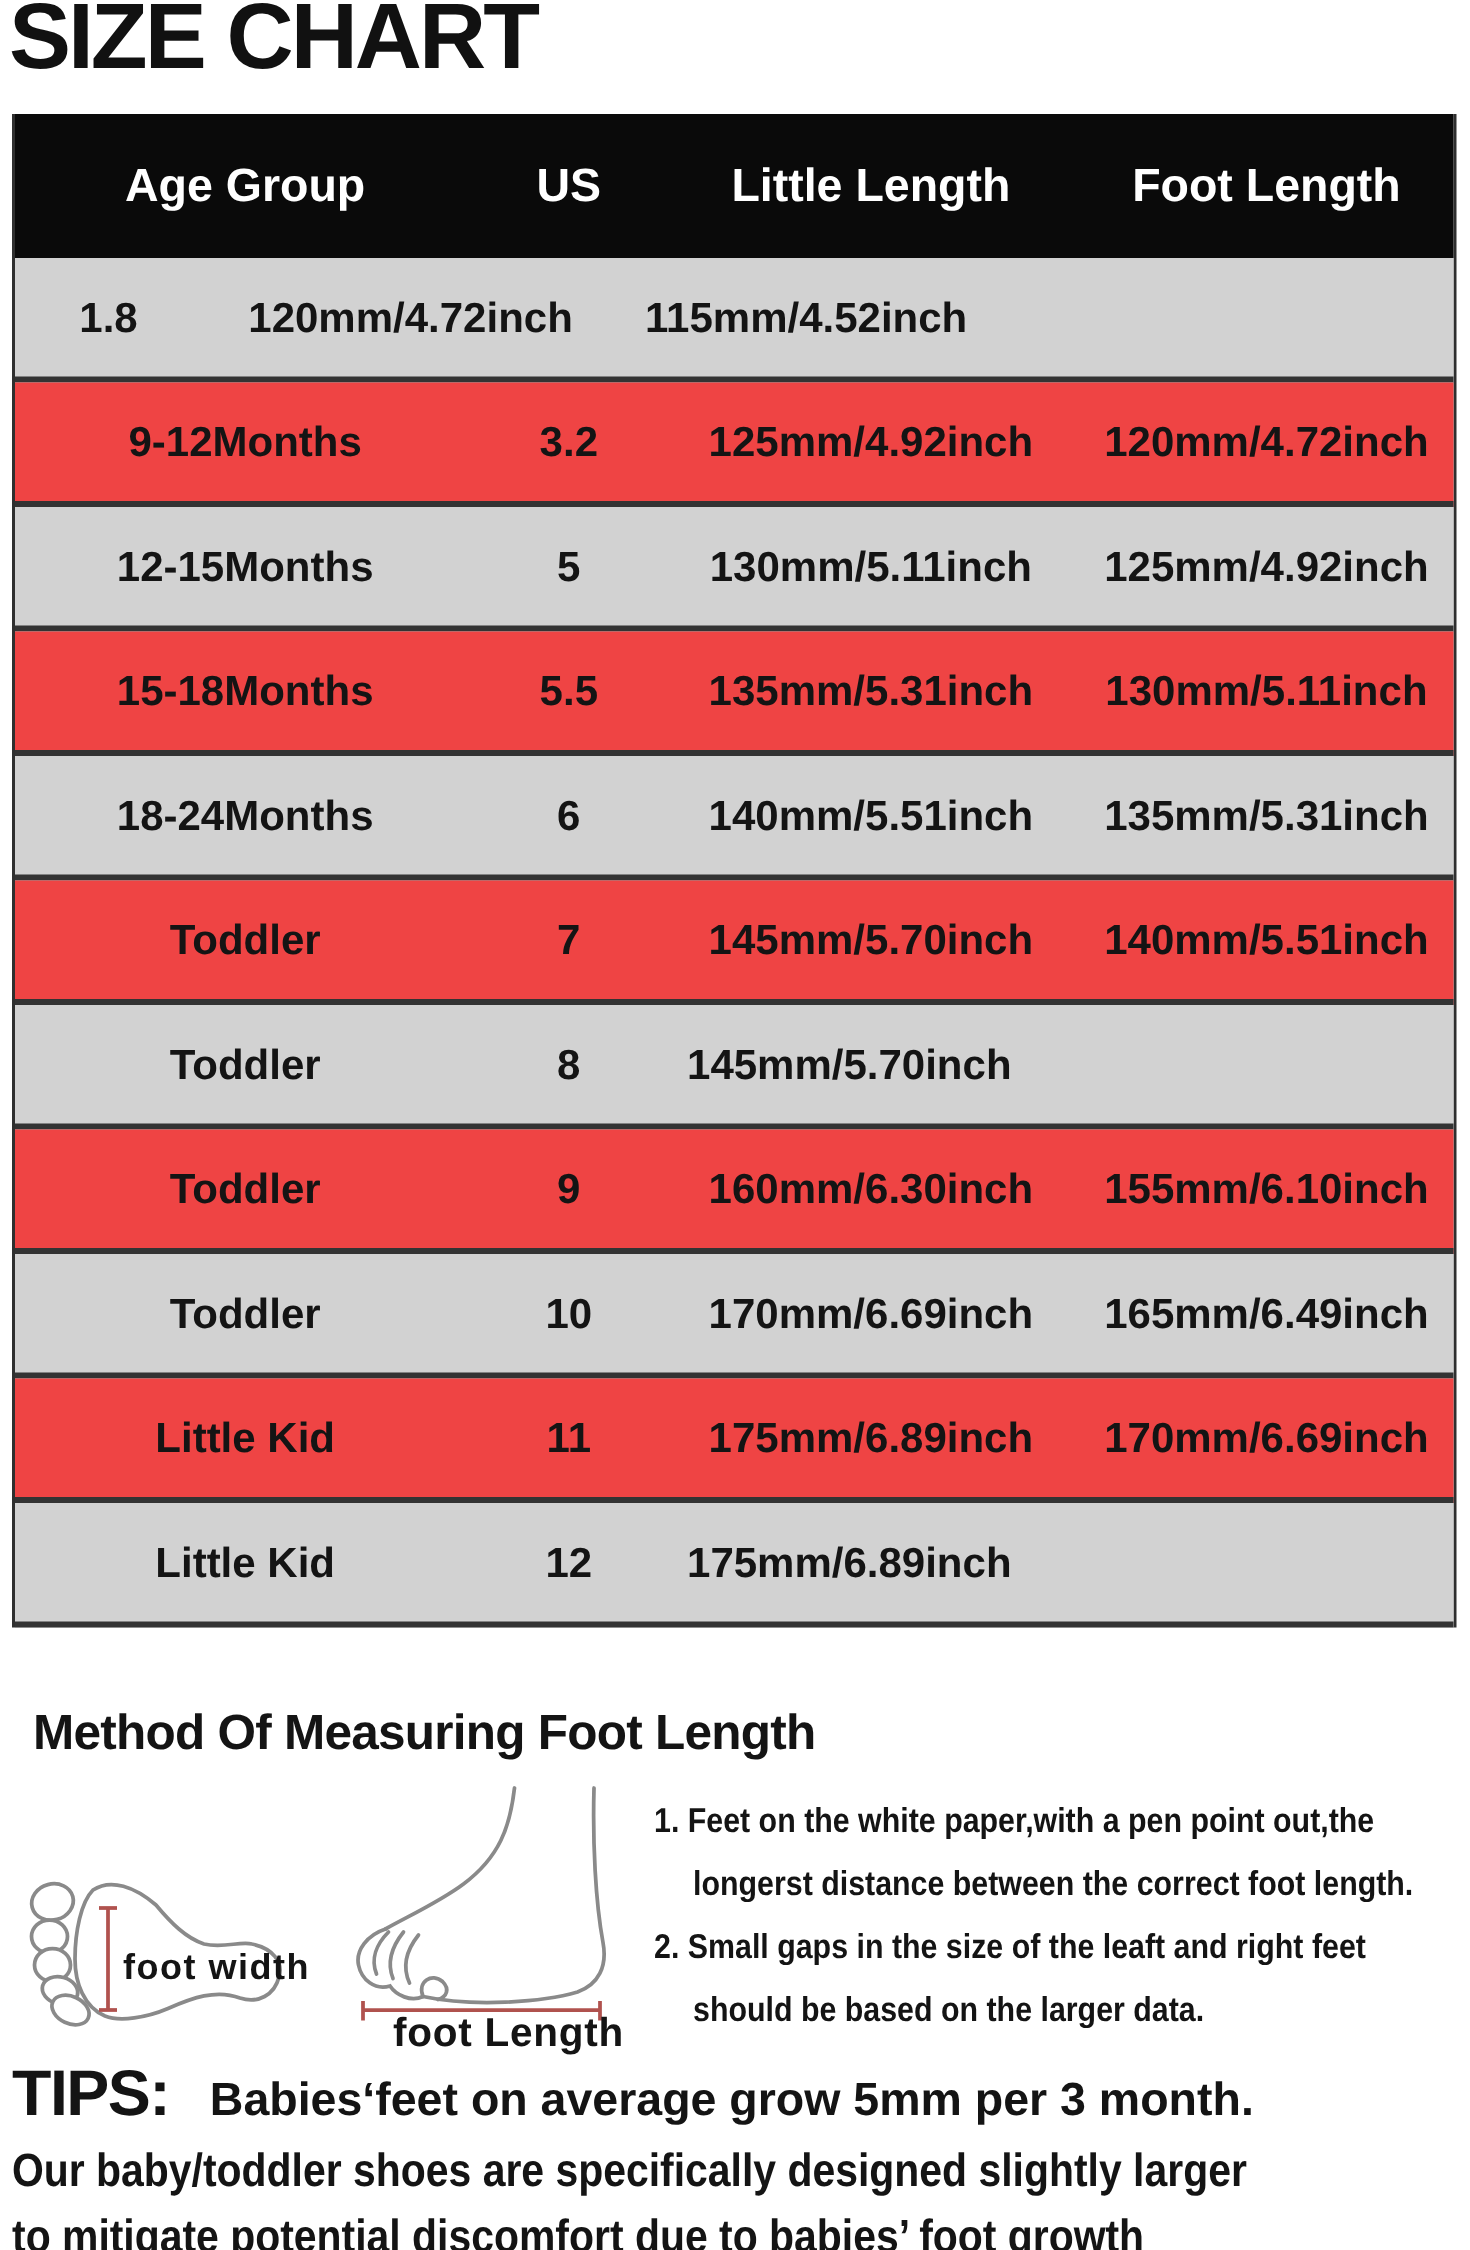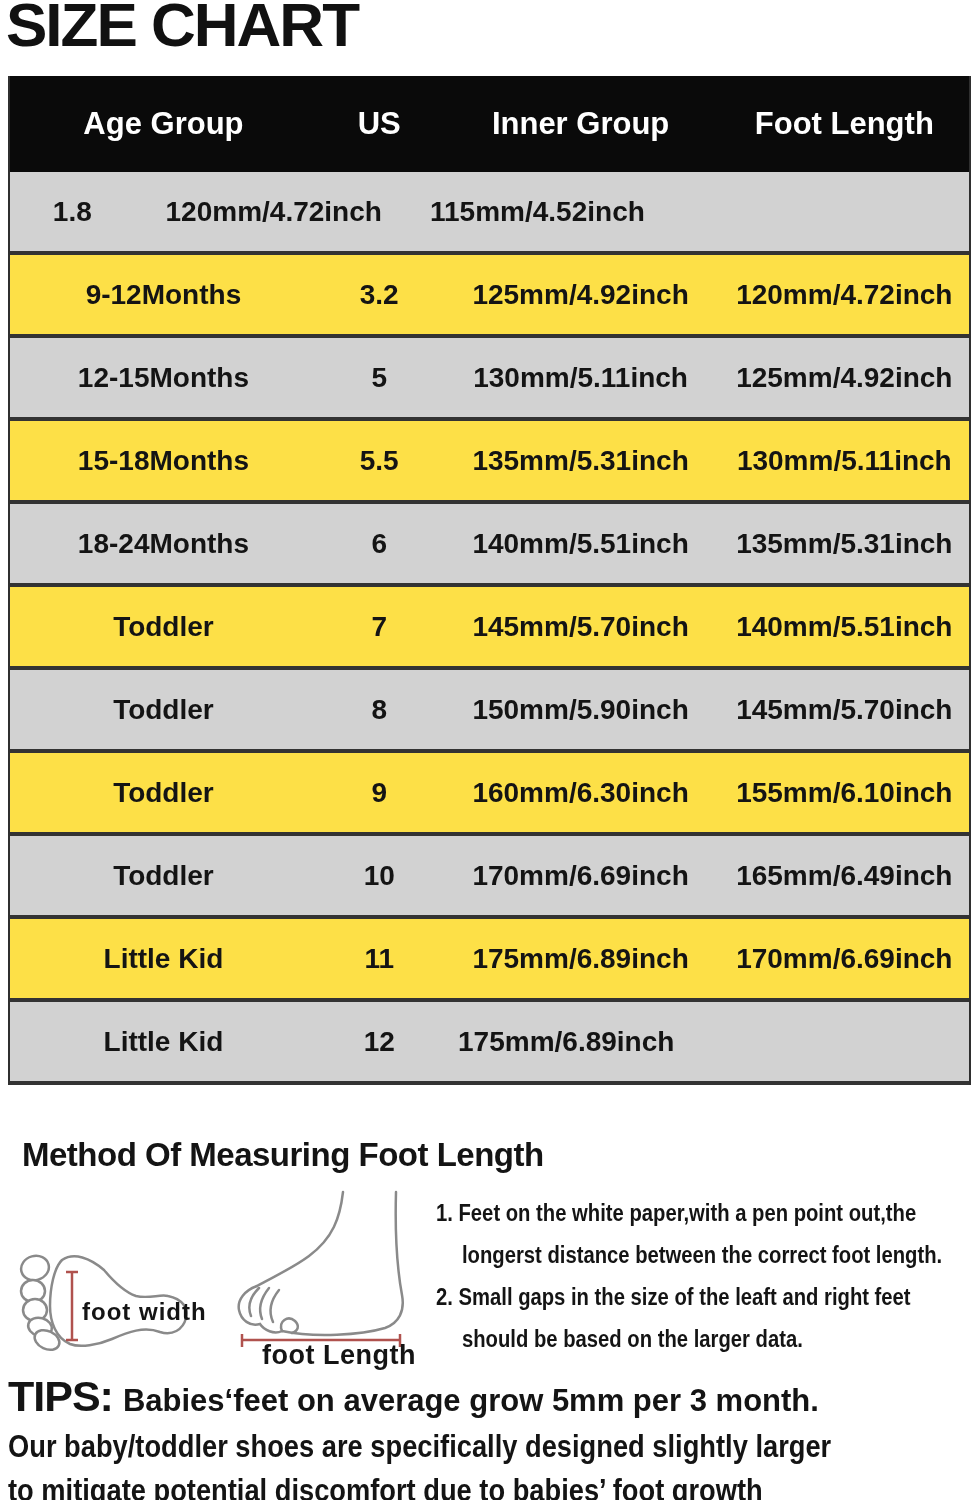--- a/index.html
+++ b/index.html
@@ -14,21 +14,21 @@
   }
   .size-table {
     position:absolute; top:76px; left:8px; width:963px;
     border-left:2px solid #2f2f2f; border-right:2px solid #2f2f2f;
   }
   .thead {
     background:#0a0a0a; color:#ffffff; height:96px;
     display:flex; align-items:center; font-size:31px; font-weight:bold;
   }
   .trow {
-    height:83px; border-bottom:4px solid #333333; background:#fde047;
+    height:83px; border-bottom:4px solid #333333; background:#ef4444;
     display:flex; align-items:center; font-size:28px; font-weight:bold;
   }
   .trow:nth-child(even) { background:#d2d2d2; }
   .c { text-align:center; }
   .c1 { width:32%; } .c2 { width:13%; } .c3 { width:29%; } .c4 { width:26%; }
 
   .method-heading {
     position:absolute; left:10px; top:1136px;
     font-size:33px; font-weight:bold; letter-spacing:-0.5px;margin-left:12px;
   }
@@ -44,37 +44,37 @@
   }
   .instructions { position:absolute; left:436px; top:1192px; }
   .ins-line {
     font-size:23px; font-weight:bold; line-height:42px; white-space:nowrap;
     transform:scaleX(0.88); transform-origin:0 50%;
   }
   .ins-line.indent { margin-left:26px; }
 
   .tips { position:absolute; left:8px; top:1372px; width:970px; }
   .tips-first { display:flex; align-items:baseline; }
-  .tips-label { font-size:43px; font-weight:bold; letter-spacing:-1px; margin-right:10px; }
+  .tips-label { font-size:43px; font-weight:bold; letter-spacing:-1px; margin-right:27px; }
   .tips-text1 { font-size:31px; font-weight:bold; white-space:nowrap; }
   .tips-line {
     font-size:31px; font-weight:bold; white-space:nowrap; margin-top:8px;
     transform:scaleX(0.88); transform-origin:0 50%;
   }
 </style>
 </head>
 <body>
 
 <div class="title">SIZE CHART</div>
 
 <div class="size-table">
   <div class="thead">
     <div class="c c1">Age Group</div>
     <div class="c c2">US</div>
-    <div class="c c3">Inner Group</div>
+    <div class="c c3">Little Length</div>
     <div class="c c4">Foot Length</div>
   </div>
   <div class="trow">
     <div class="c c2">1.8</div>
     <div class="c c3">120mm/4.72inch</div>
     <div class="c c4">115mm/4.52inch</div>
   </div>
   <div class="trow">
     <div class="c c1">9-12Months</div>
     <div class="c c2">3.2</div>
@@ -101,21 +101,20 @@
   </div>
   <div class="trow">
     <div class="c c1">Toddler</div>
     <div class="c c2">7</div>
     <div class="c c3">145mm/5.70inch</div>
     <div class="c c4">140mm/5.51inch</div>
   </div>
   <div class="trow">
     <div class="c c1">Toddler</div>
     <div class="c c2">8</div>
-    <div class="c c3">150mm/5.90inch</div>
     <div class="c c4">145mm/5.70inch</div>
   </div>
   <div class="trow">
     <div class="c c1">Toddler</div>
     <div class="c c2">9</div>
     <div class="c c3">160mm/6.30inch</div>
     <div class="c c4">155mm/6.10inch</div>
   </div>
   <div class="trow">
     <div class="c c1">Toddler</div>

